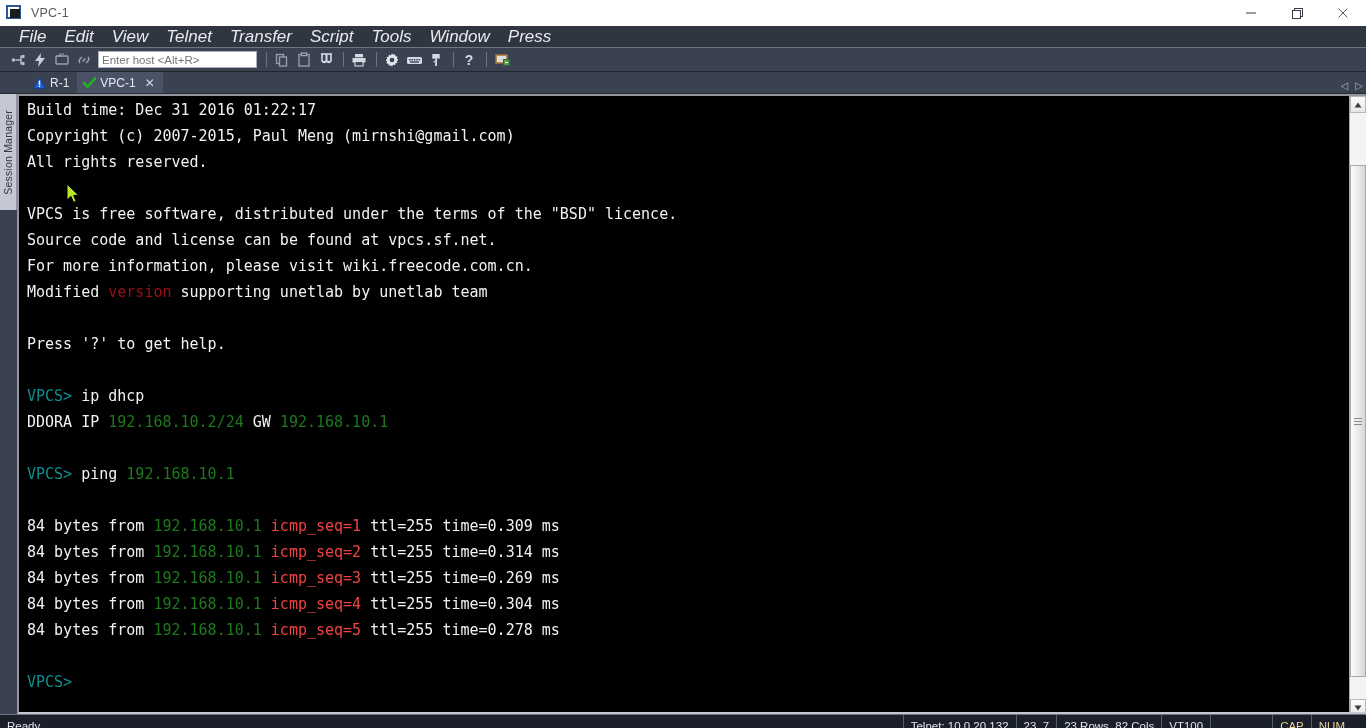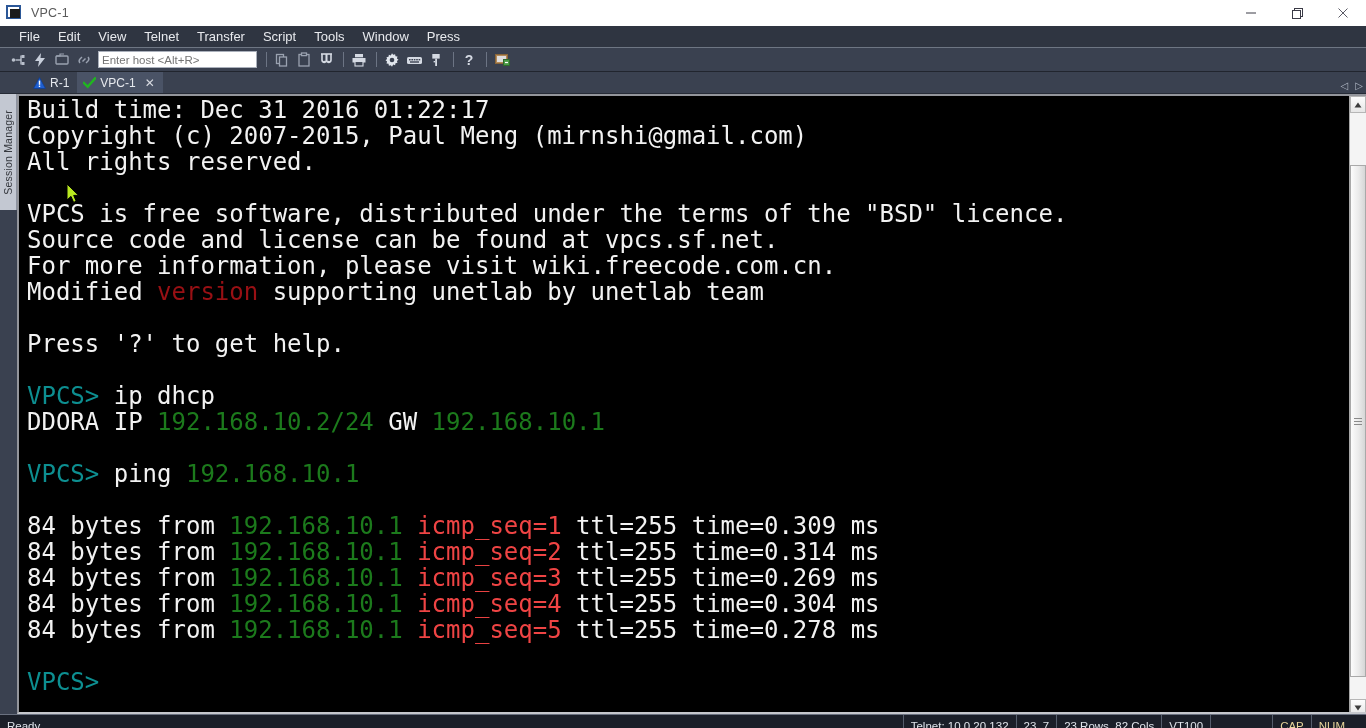--- a/index.html
+++ b/index.html
@@ -42,23 +42,24 @@
 
   
   .menubar {
     height: 22px; width: 100%;
     background: #2f3541;
     display: flex; align-items: center;
     padding-left: 10px;
     border-bottom: 1px solid #6e7683;
   }
   .menu-item {
-    color: #e8eaee; font-size: 13px;
+    color: #e8eaee; font-size: 17px;
     padding: 10px 9px; line-height: 15px;
     white-space: nowrap;
+    font-style: italic;
   }
 
   
   .toolbar {
     height: 24px; width: 100%;
     background: #3a4150;
     display: flex; align-items: center;
     padding-left: 8px;
     border-bottom: 1px solid #21252e;
   }
@@ -134,21 +135,21 @@
     background: #000000;
     border-left: 2px solid #93959b;
     border-top: 2px solid #93959b;
     border-bottom: 2px solid #c6c8cd;
     overflow: hidden;
   }
   .term {
     position: absolute; left: 8px; top: 1px; right: 0; bottom: 0;
     background: #000000;
     font-family: "DejaVu Sans Mono", monospace;
-    font-size: 24px;
+    font-size: 15px;
     line-height: 26px;
     color: #f2f2f2;
     white-space: pre;
     letter-spacing: 0px;
   }
   .term .ln { height: 26px; }
   .c-white  { color: #f2f2f2; }
   .c-teal   { color: #0d8f91; }
   .c-green  { color: #1c7a1c; }
   .c-red    { color: #991014; }

